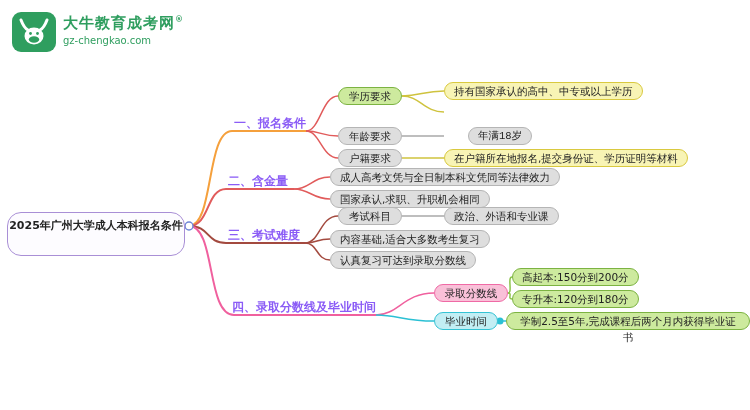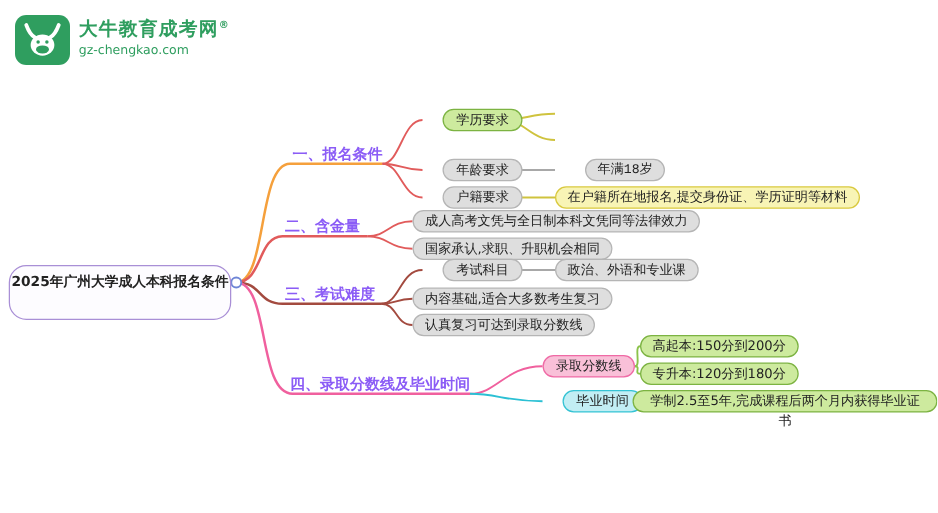--- a/index.html
+++ b/index.html
@@ -23,21 +23,21 @@
         border-radius:14px;background:#fdfcff;font-size:11px;font-weight:bold;color:#222;
         text-align:center;line-height:25px;z-index:2;}
   .blabel{font-size:12px;font-weight:bold;color:#8b5cf6;z-index:2;}
   .pill{position:absolute;box-sizing:border-box;height:18px;line-height:16px;padding:0 9px;
         border-radius:9px;font-size:10.5px;color:#222;text-align:center;z-index:2;}
   .pill.green{background:var(--pill_green);border:1px solid #7cb342;}
   .pill.yellow{background:var(--pill_yellow);border:1px solid #d9c93f;}
   .pill.gray{background:var(--pill_gray);border:1px solid #b5b5b5;}
   .pill.pink{background:var(--pill_pink);border:1px solid #ef6aa5;}
   .pill.cyan{background:var(--pill_cyan);border:1px solid #35c3d4;}
-  .w64{width:64px;padding:0;margin-left:16px;}
+  .w64{width:64px;padding:0;}
   .w74{width:74px;padding:0;}
   #logo{position:absolute;left:12px;top:12px;display:flex;align-items:flex-start;z-index:3;}
   #logo .txt{margin-left:7px;padding-top:2px;}
   #logo .brand{font-size:15px;font-weight:bold;color:var(--brand_green);letter-spacing:1px;}
   #logo .brand sup{font-size:8px;}
   #logo .domain{font-size:10px;color:var(--brand_green);margin-top:2px;}
 </style>
 </head>
 <body>
 
@@ -87,20 +87,21 @@
     <div class="txt">
       <div class="brand"><span>大牛教育成考网</span><sup>®</sup></div>
       <div class="domain">gz-chengkao.com</div>
     </div>
   </div>
 
   <div class="node root">2025年广州大学成人本科报名条件</div>
 
   <div class="blabel" style="left:234px;top:115px;">一、报名条件</div>
   <div class="pill green w64" style="left:338px;top:87px;">学历要求</div>
+  <div class="pill yellow" style="left:444px;top:82px;">持有国家承认的高中、中专或以上学历</div>
   <div class="pill gray w64" style="left:338px;top:127px;">年龄要求</div>
   <div class="pill gray" style="left:468px;top:127px;font-family:Liberation Mono, monospace;">年满18岁</div>
   <div class="pill gray w64" style="left:338px;top:149px;">户籍要求</div>
   <div class="pill yellow" style="left:444px;top:149px;">在户籍所在地报名,提交身份证、学历证明等材料</div>
 
   <div class="blabel" style="left:228px;top:173px;">二、含金量</div>
   <div class="pill gray" style="left:330px;top:190px;">国家承认,求职、升职机会相同</div>
   <div class="pill gray" style="left:330px;top:168px;">成人高考文凭与全日制本科文凭同等法律效力</div>
 
   <div class="blabel" style="left:228px;top:227px;">三、考试难度</div>

